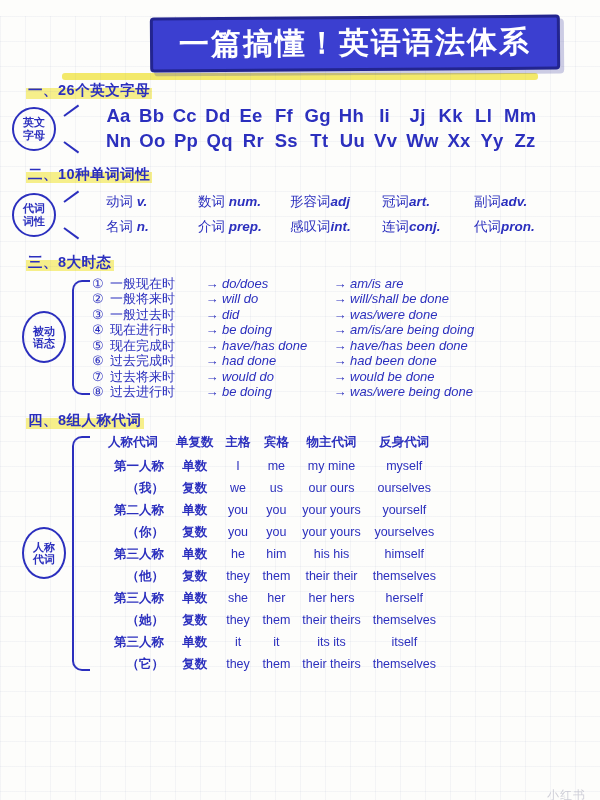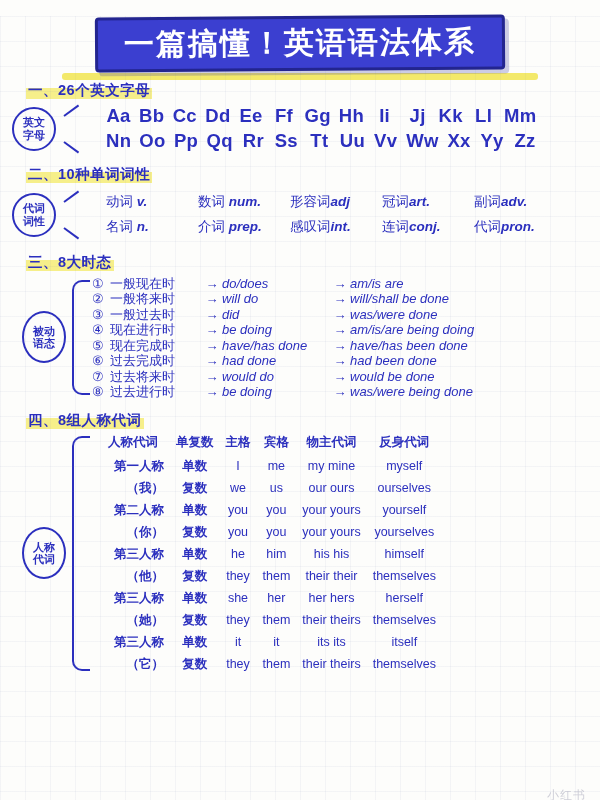--- a/index.html
+++ b/index.html
@@ -25,21 +25,21 @@
   }
   .page { position: relative; width: 600px; height: 800px; padding: 0 12px; }
 
   
   .title-wrap {
     margin: 16px auto 8px auto;
     width: 520px;
     position: relative;
     display: flex;
     align-items: center;
-    justify-content: center;
+    justify-content: flex-end;
   }
   .title-box {
     background: #3b3fd0;
     border: 3px solid #23258f;
     border-radius: 4px;
     padding: 7px 26px 9px 26px;
     box-shadow: 4px 4px 0 rgba(60,60,160,0.25);
     transform: rotate(-0.4deg);
   }
   .title-text {

